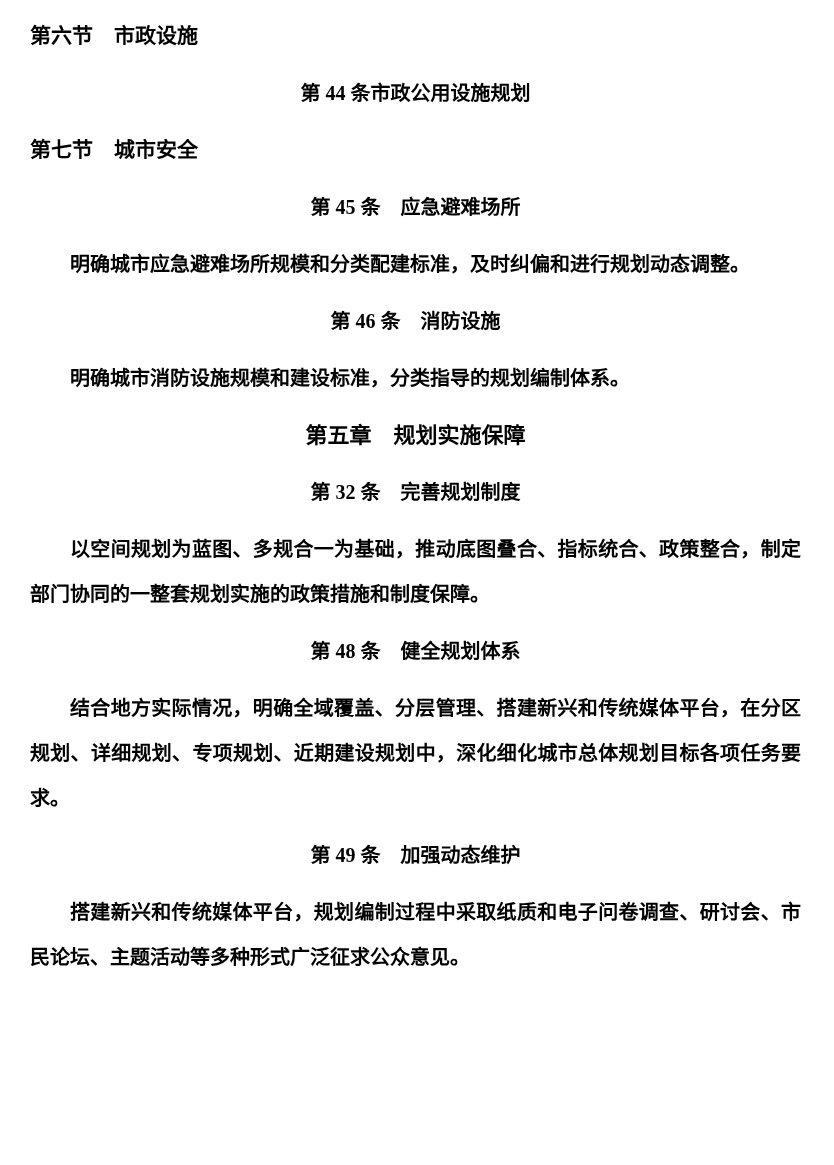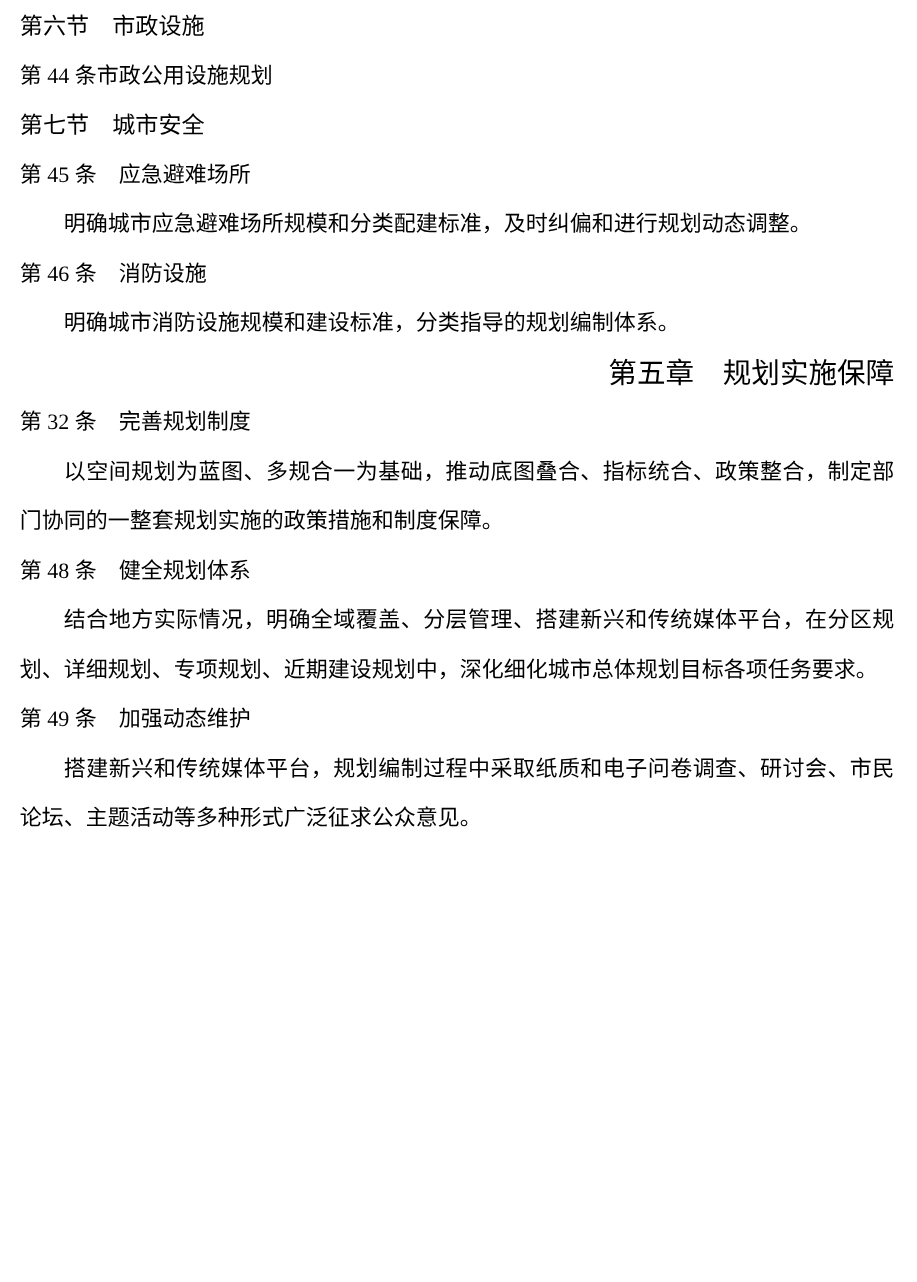--- a/index.html
+++ b/index.html
@@ -13,39 +13,39 @@
     height: 1165px;
     margin: 0 auto;
     background: #ffffff;
     color: #000000;
     font-family: "Liberation Serif", "DejaVu Serif", serif;
     box-sizing: border-box;
     padding: 2px 21px 0 18px;
     overflow: hidden;
   }
   .page p, .page h2, .page h3 {
-    margin: 0;
+    margin: 12px;
     padding: 0;
     line-height: 45px;
-    font-weight: normal;
+    font-weight: bold;
     line-break: strict;
   }
   .h-section {
     font-size: 21px;
     font-weight: bold;
     text-align: left;
   }
   .h-chapter {
-    font-size: 26px;
+    font-size: 22px;
     font-weight: bold;
-    text-align: right;
+    text-align: center;
   }
   .article {
     font-size: 20px;
-    text-align: left;
+    text-align: center;
   }
   .para {
     font-size: 20px;
     text-align: justify;
     text-justify: inter-character;
     text-indent: 2em;
   }
 </style>
 </head>
 <body>

